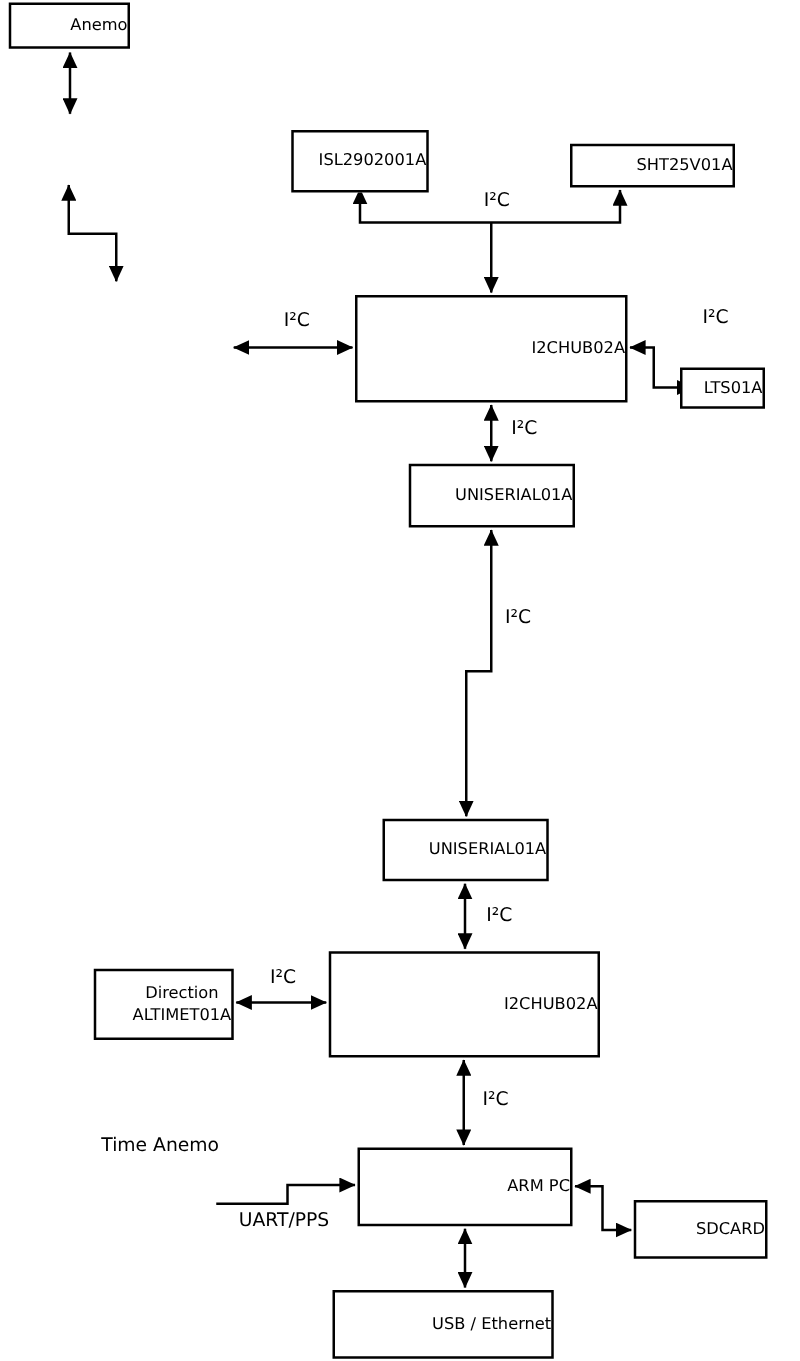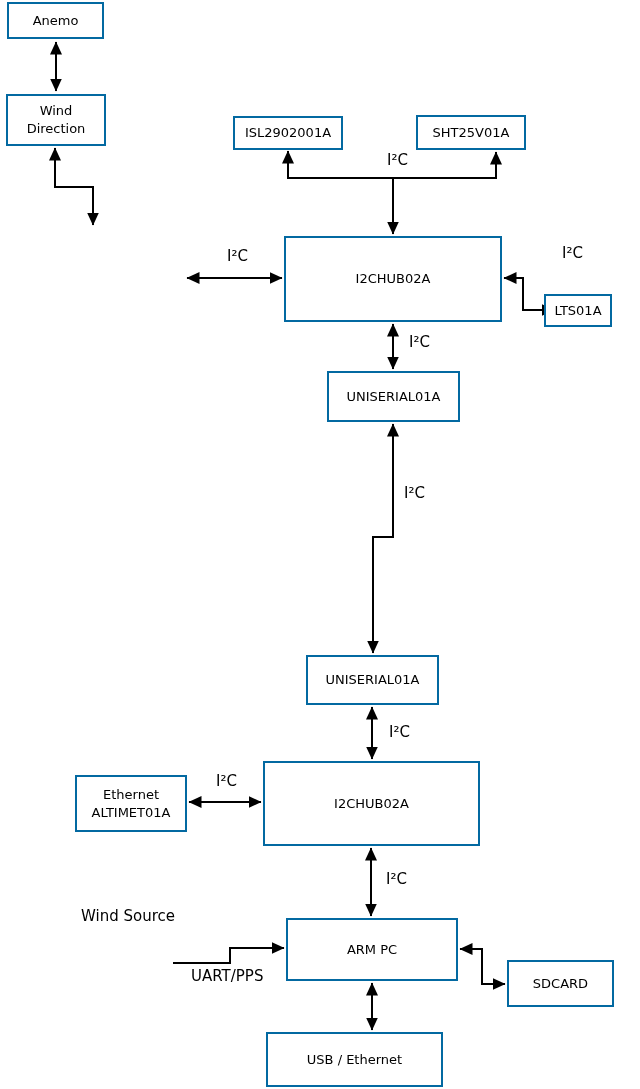--- a/index.html
+++ b/index.html
@@ -3,25 +3,25 @@
 <meta charset="utf-8">
 <style>
   * { margin: 0; padding: 0; box-sizing: border-box; }
   html, body { background: #ffffff; }
   body { width: 640px; height: 1089px; position: relative; overflow: hidden;
          font-family: "DejaVu Sans", "Liberation Sans", sans-serif; color: #000; }
   .stage { position: absolute; left: 0; top: 0; width: 640px; height: 1089px; }
   svg.wires { position: absolute; left: 0; top: 0; }
   .node {
     position: absolute;
-    border: 2px solid #0369a1;
+    border: 2px solid #000000;
     background: #fff;
     display: flex;
     align-items: center;
-    justify-content: center;
+    justify-content: flex-end;
     text-align: center;
     font-size: 13px;
     line-height: 18px;
   }
   .node .lbl { white-space: pre-line; }
   .edge-label {
     position: absolute;
     font-size: 15px;
     line-height: 16px;
     white-space: nowrap;
@@ -54,31 +54,27 @@
       <path d="M173,963 L230,963 L230,948 L284,948" marker-end="url(#arrow)"></path>
       <path d="M460,949 L482,949 L482,984 L505,984" marker-start="url(#arrow)" marker-end="url(#arrow)"></path>
       <path d="M372,983 L372,1030" marker-start="url(#arrow)" marker-end="url(#arrow)"></path>
     </g>
   </svg>
 
   <div class="node" style="left:7px;top:2px;width:97px;height:37px">
     <span class="lbl">Anemo</span>
   </div>
 
-  <div class="node" style="left:6px;top:94px;width:100px;height:52px">
-    <span class="lbl">Wind
-Direction</span>
-  </div>
 
 
-  <div class="node" style="left:233px;top:116px;width:110px;height:34px">
+  <div class="node" style="left:233px;top:104px;width:110px;height:50px">
     <span class="lbl">ISL2902001A</span>
   </div>
 
-  <div class="node" style="left:416px;top:115px;width:110px;height:35px">
+  <div class="node" style="left:456px;top:115px;width:132px;height:35px">
     <span class="lbl">SHT25V01A</span>
   </div>
 
   <div class="node" style="left:284px;top:236px;width:218px;height:86px">
     <span class="lbl">I2CHUB02A</span>
   </div>
 
   <div class="node" style="left:544px;top:294px;width:68px;height:33px">
     <span class="lbl">LTS01A</span>
   </div>
@@ -89,21 +85,21 @@
 
   <div class="node" style="left:306px;top:655px;width:133px;height:50px">
     <span class="lbl">UNISERIAL01A</span>
   </div>
 
   <div class="node" style="left:263px;top:761px;width:217px;height:85px">
     <span class="lbl">I2CHUB02A</span>
   </div>
 
   <div class="node" style="left:75px;top:775px;width:112px;height:57px">
-    <span class="lbl">Ethernet
+    <span class="lbl">Direction
 ALTIMET01A</span>
   </div>
 
 
   <div class="node" style="left:507px;top:960px;width:107px;height:47px">
     <span class="lbl">SDCARD</span>
   </div>
 
   <div class="node" style="left:286px;top:918px;width:172px;height:63px">
     <span class="lbl">ARM PC</span>
@@ -122,17 +118,17 @@
   <div class="edge-label" style="left:409px;top:334px">I²C</div>
 
   <div class="edge-label" style="left:404px;top:485px">I²C</div>
 
   <div class="edge-label" style="left:389px;top:724px">I²C</div>
 
   <div class="edge-label" style="left:216px;top:773px">I²C</div>
 
   <div class="edge-label" style="left:386px;top:871px">I²C</div>
 
-  <div class="edge-label" style="left:81px;top:908px">Wind Source</div>
+  <div class="edge-label" style="left:81px;top:908px">Time Anemo</div>
 
   <div class="edge-label" style="left:191px;top:968px">UART/PPS</div>
 
 </div>
 
 </body></html>

